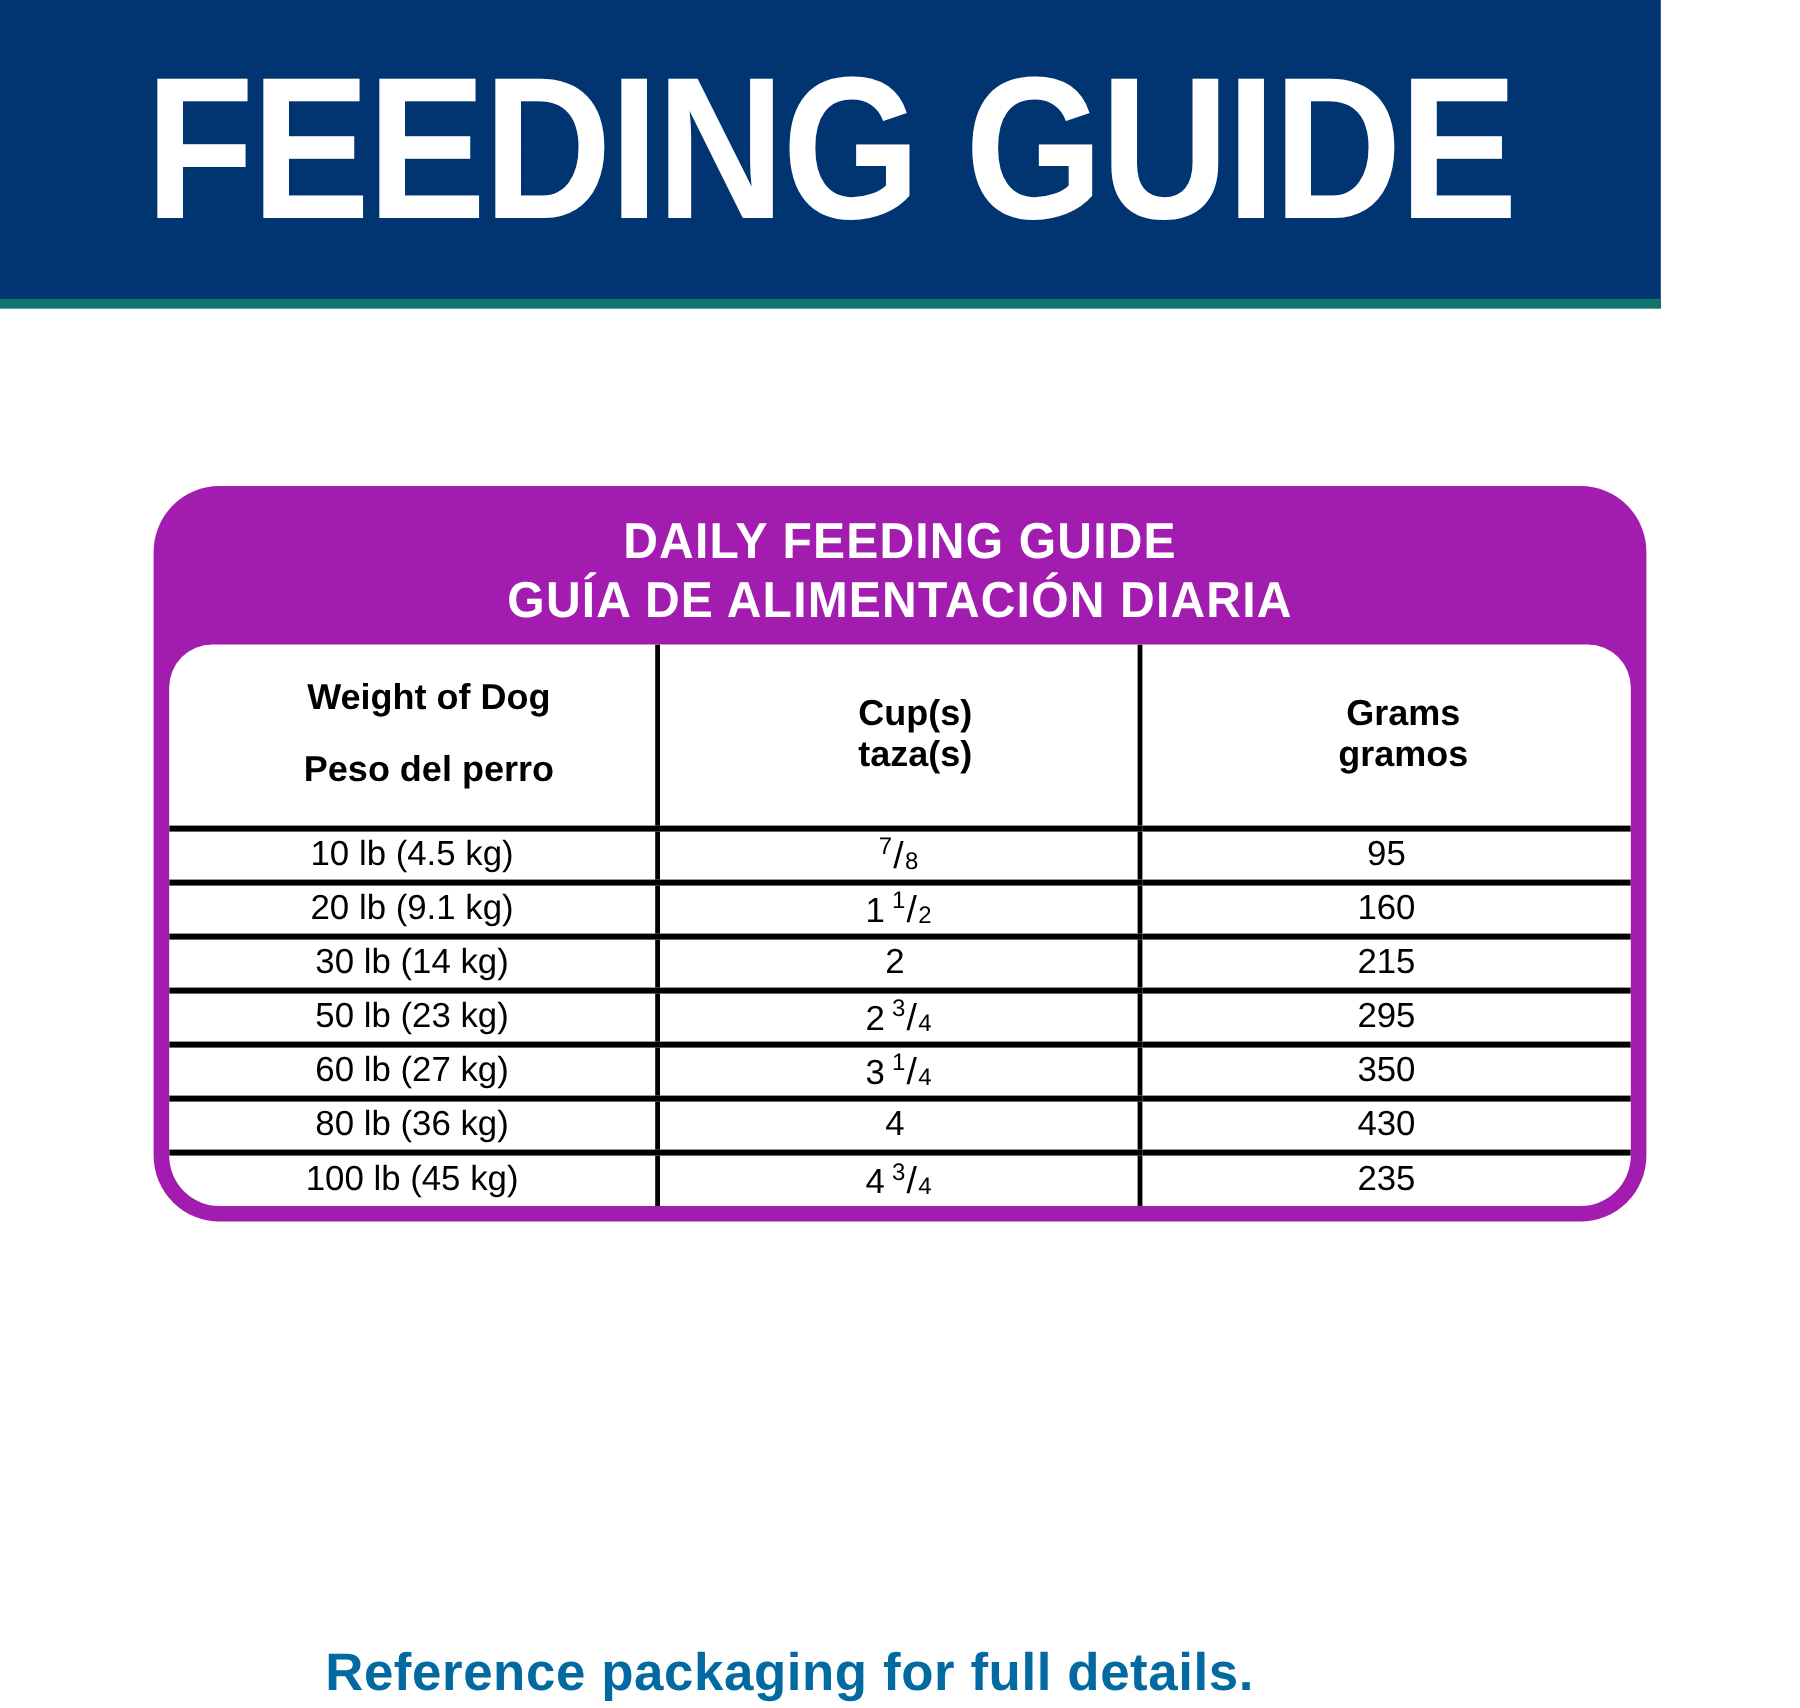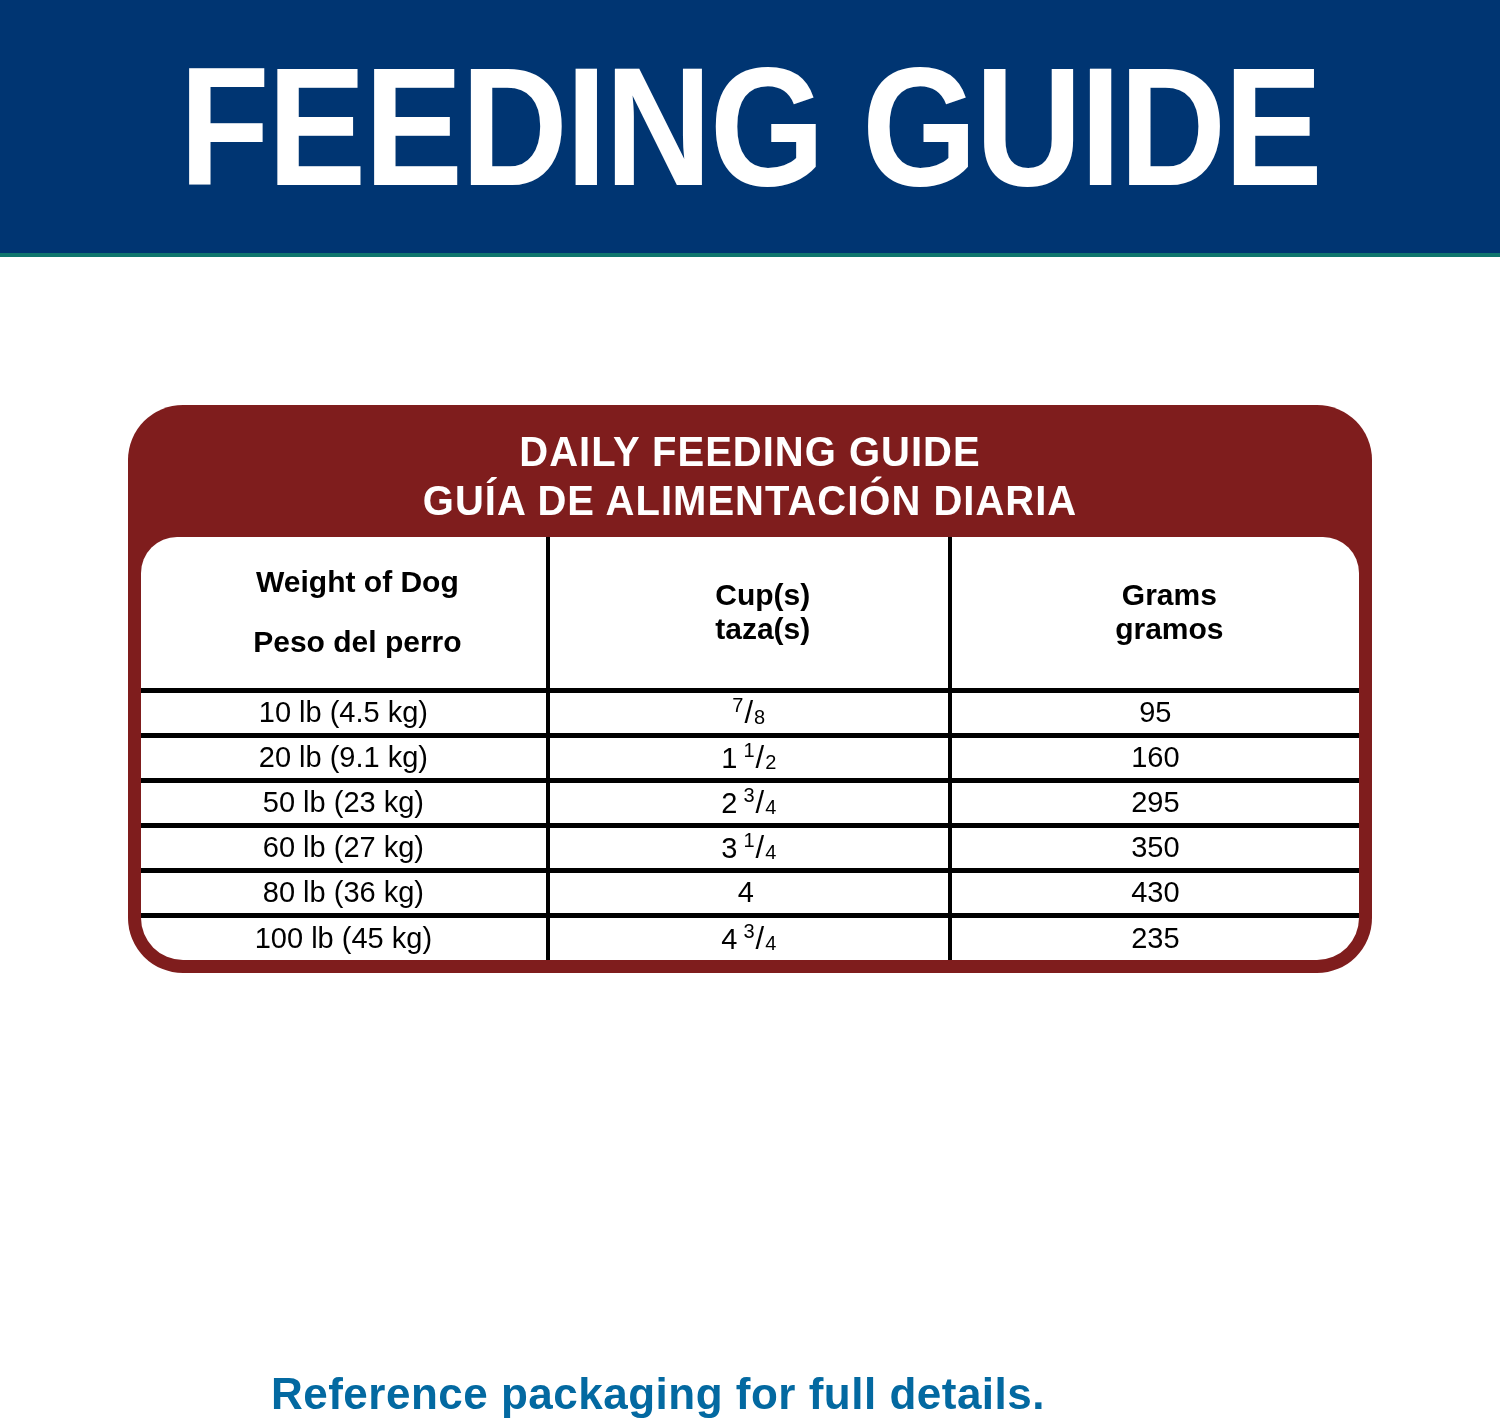--- a/index.html
+++ b/index.html
@@ -8,43 +8,43 @@
     width: 1500px;
     height: 1423px;
     background: #ffffff;
     font-family: "Liberation Sans", sans-serif;
     overflow: hidden;
     position: relative;
   }
 
   
   .banner {
-    width: 1500px;
+    width: 1384px;
     height: 257px;
     background: #003572;
-    border-bottom: 4px solid #0f766e;
+    border-bottom: 8px solid #0f766e;
     display: flex;
     align-items: center;
     justify-content: center;
   }
   .banner-title {
     margin: 0;
     color: #ffffff;
     font-size: 148px;
     font-weight: bold;
     letter-spacing: -2px;
     transform: scaleY(1.14);
     white-space: nowrap;
   }
 
   
   .card {
     width: 1244px;
     margin: 148px auto 0 auto;
-    background: #7f1d1d;
+    background: #a21caf;
     border-radius: 55px;
     overflow: hidden;
   }
   .card-title {
     text-align: center;
     color: #ffffff;
     font-weight: bold;
     font-size: 40px;
     line-height: 47px;
     letter-spacing: 1px;
@@ -152,20 +152,25 @@
               <td>10 lb (4.5 kg)</td>
               <td><span class="fr"><span class="num">7</span><span class="sl">/</span><span class="den">8</span></span></td>
               <td>95</td>
             </tr>
             <tr>
               <td>20 lb (9.1 kg)</td>
               <td><span class="whole">1</span><span class="fr"><span class="num">1</span><span class="sl">/</span><span class="den">2</span></span></td>
               <td>160</td>
             </tr>
             <tr>
+              <td>30 lb (14 kg)</td>
+              <td><span class="whole">2</span></td>
+              <td>215</td>
+            </tr>
+            <tr>
               <td>50 lb (23 kg)</td>
               <td><span class="whole">2</span><span class="fr"><span class="num">3</span><span class="sl">/</span><span class="den">4</span></span></td>
               <td>295</td>
             </tr>
             <tr>
               <td>60 lb (27 kg)</td>
               <td><span class="whole">3</span><span class="fr"><span class="num">1</span><span class="sl">/</span><span class="den">4</span></span></td>
               <td>350</td>
             </tr>
             <tr>

